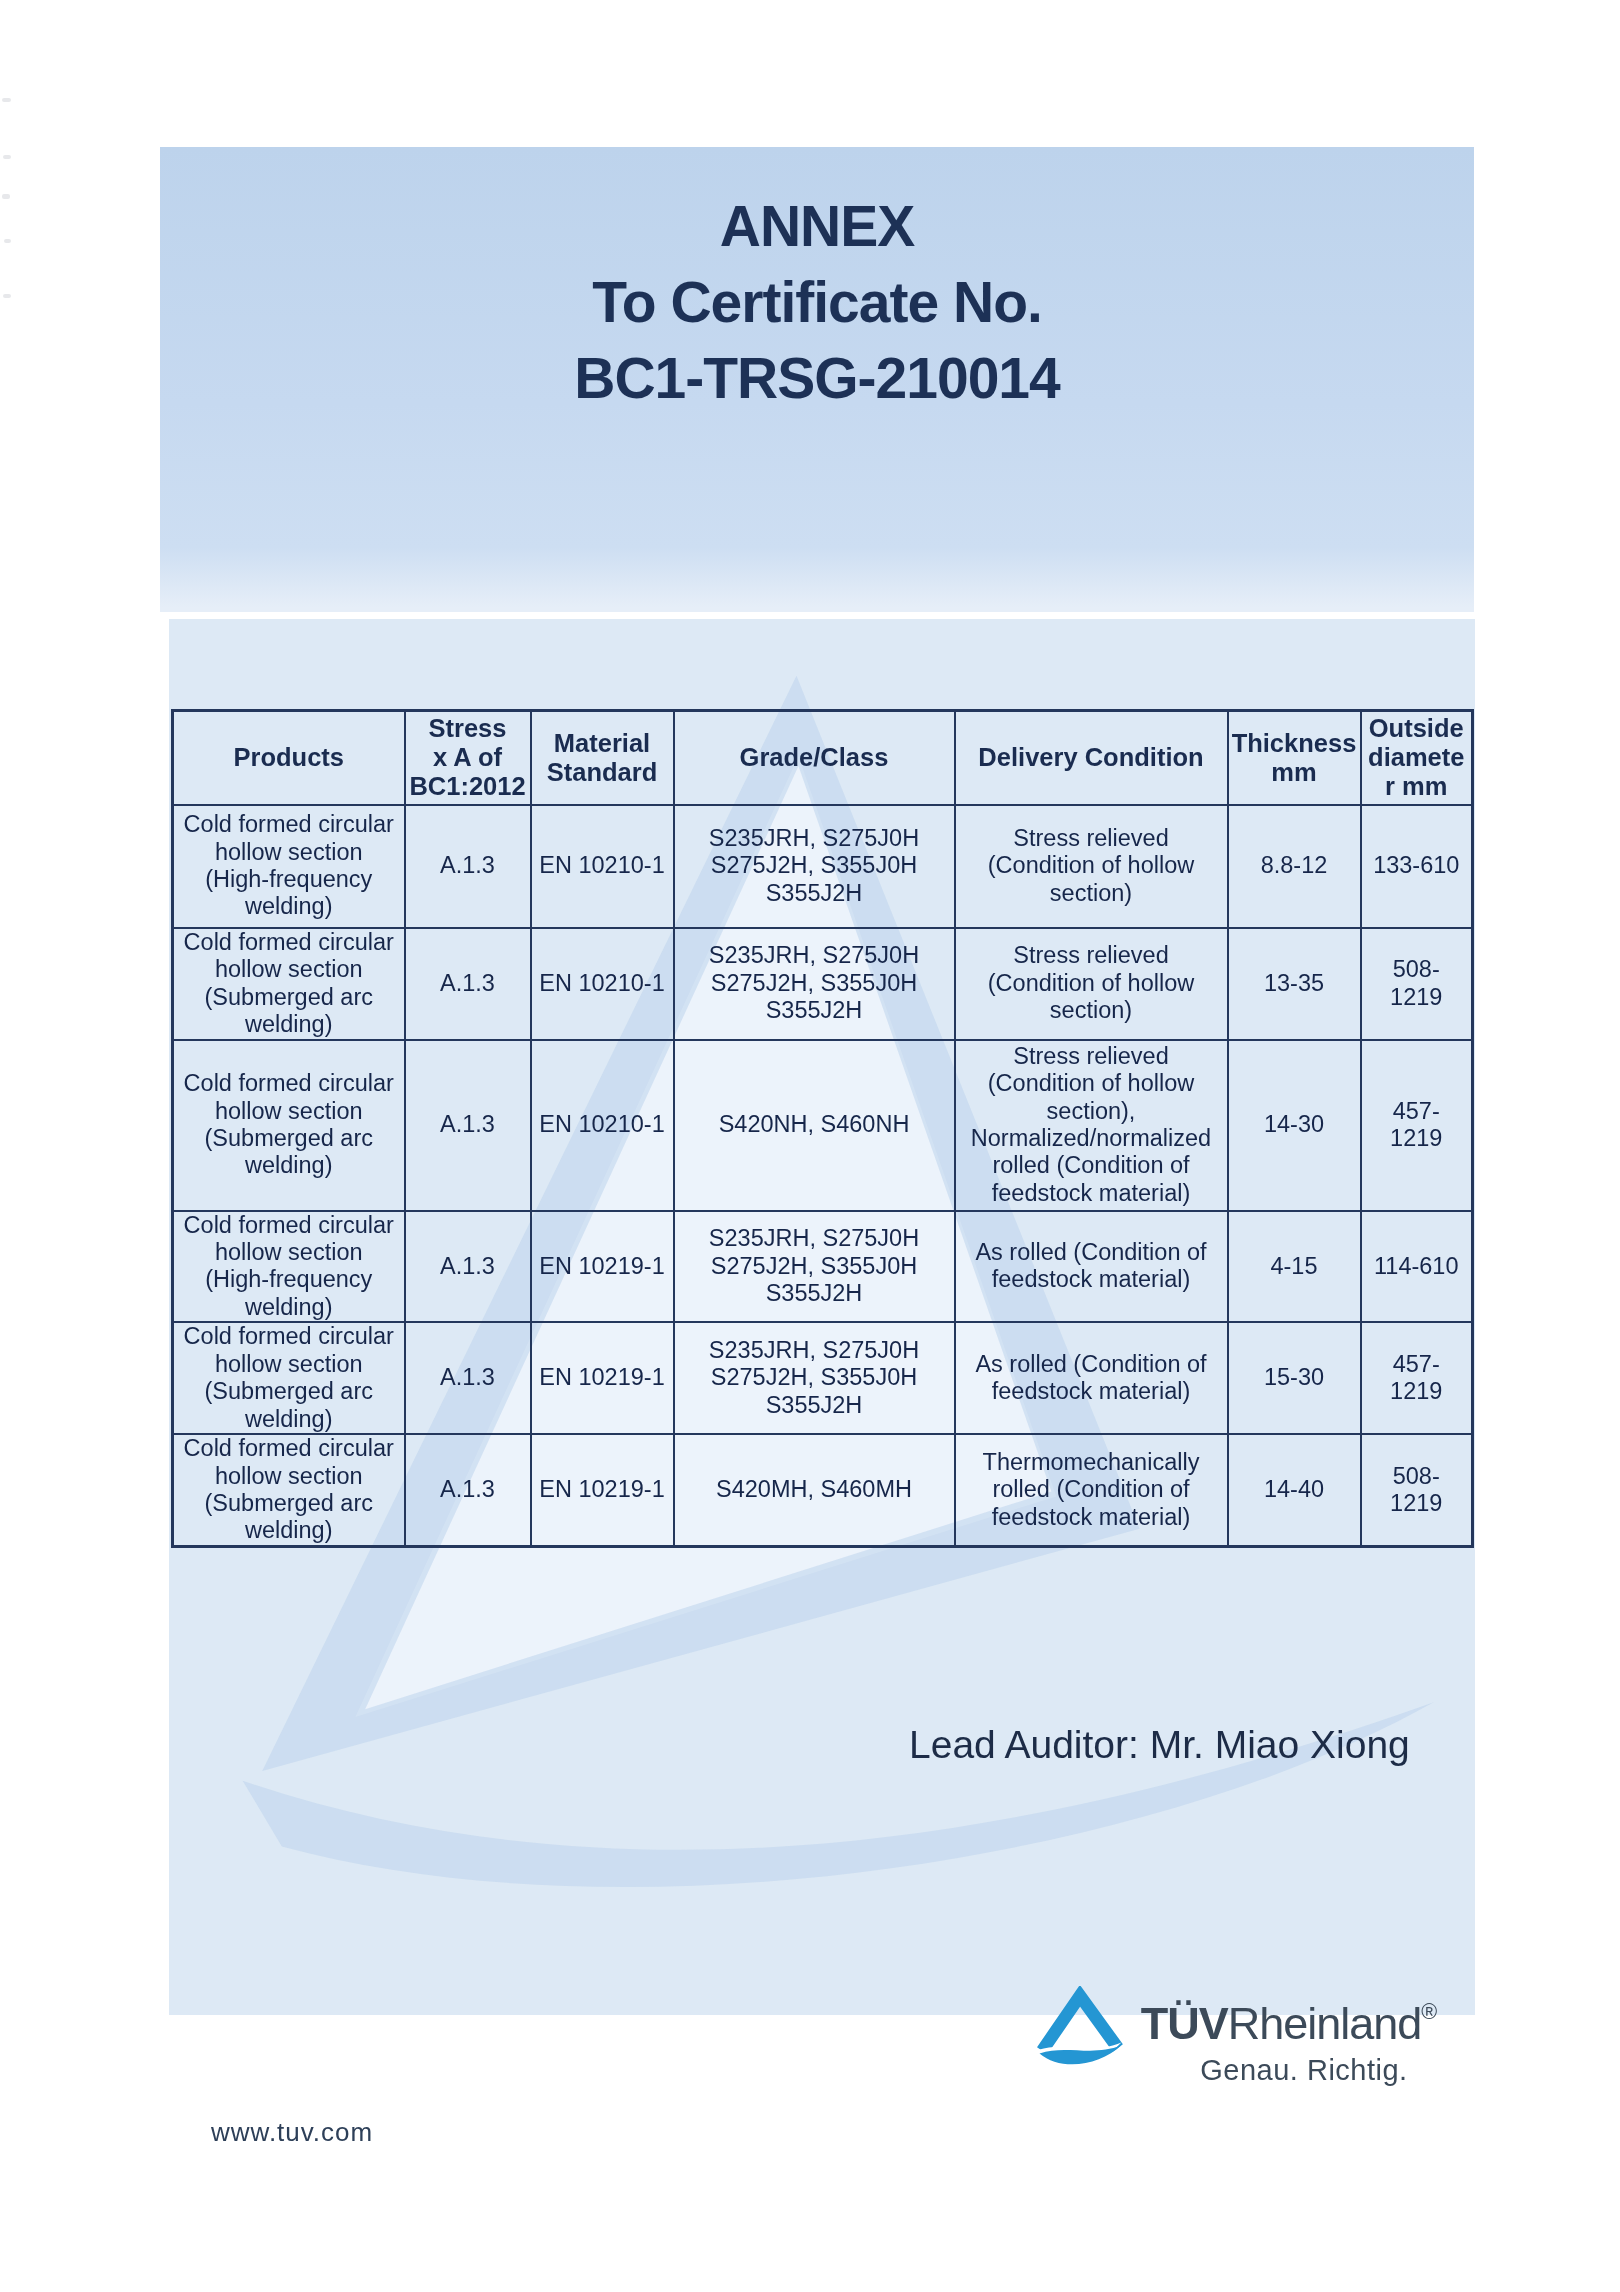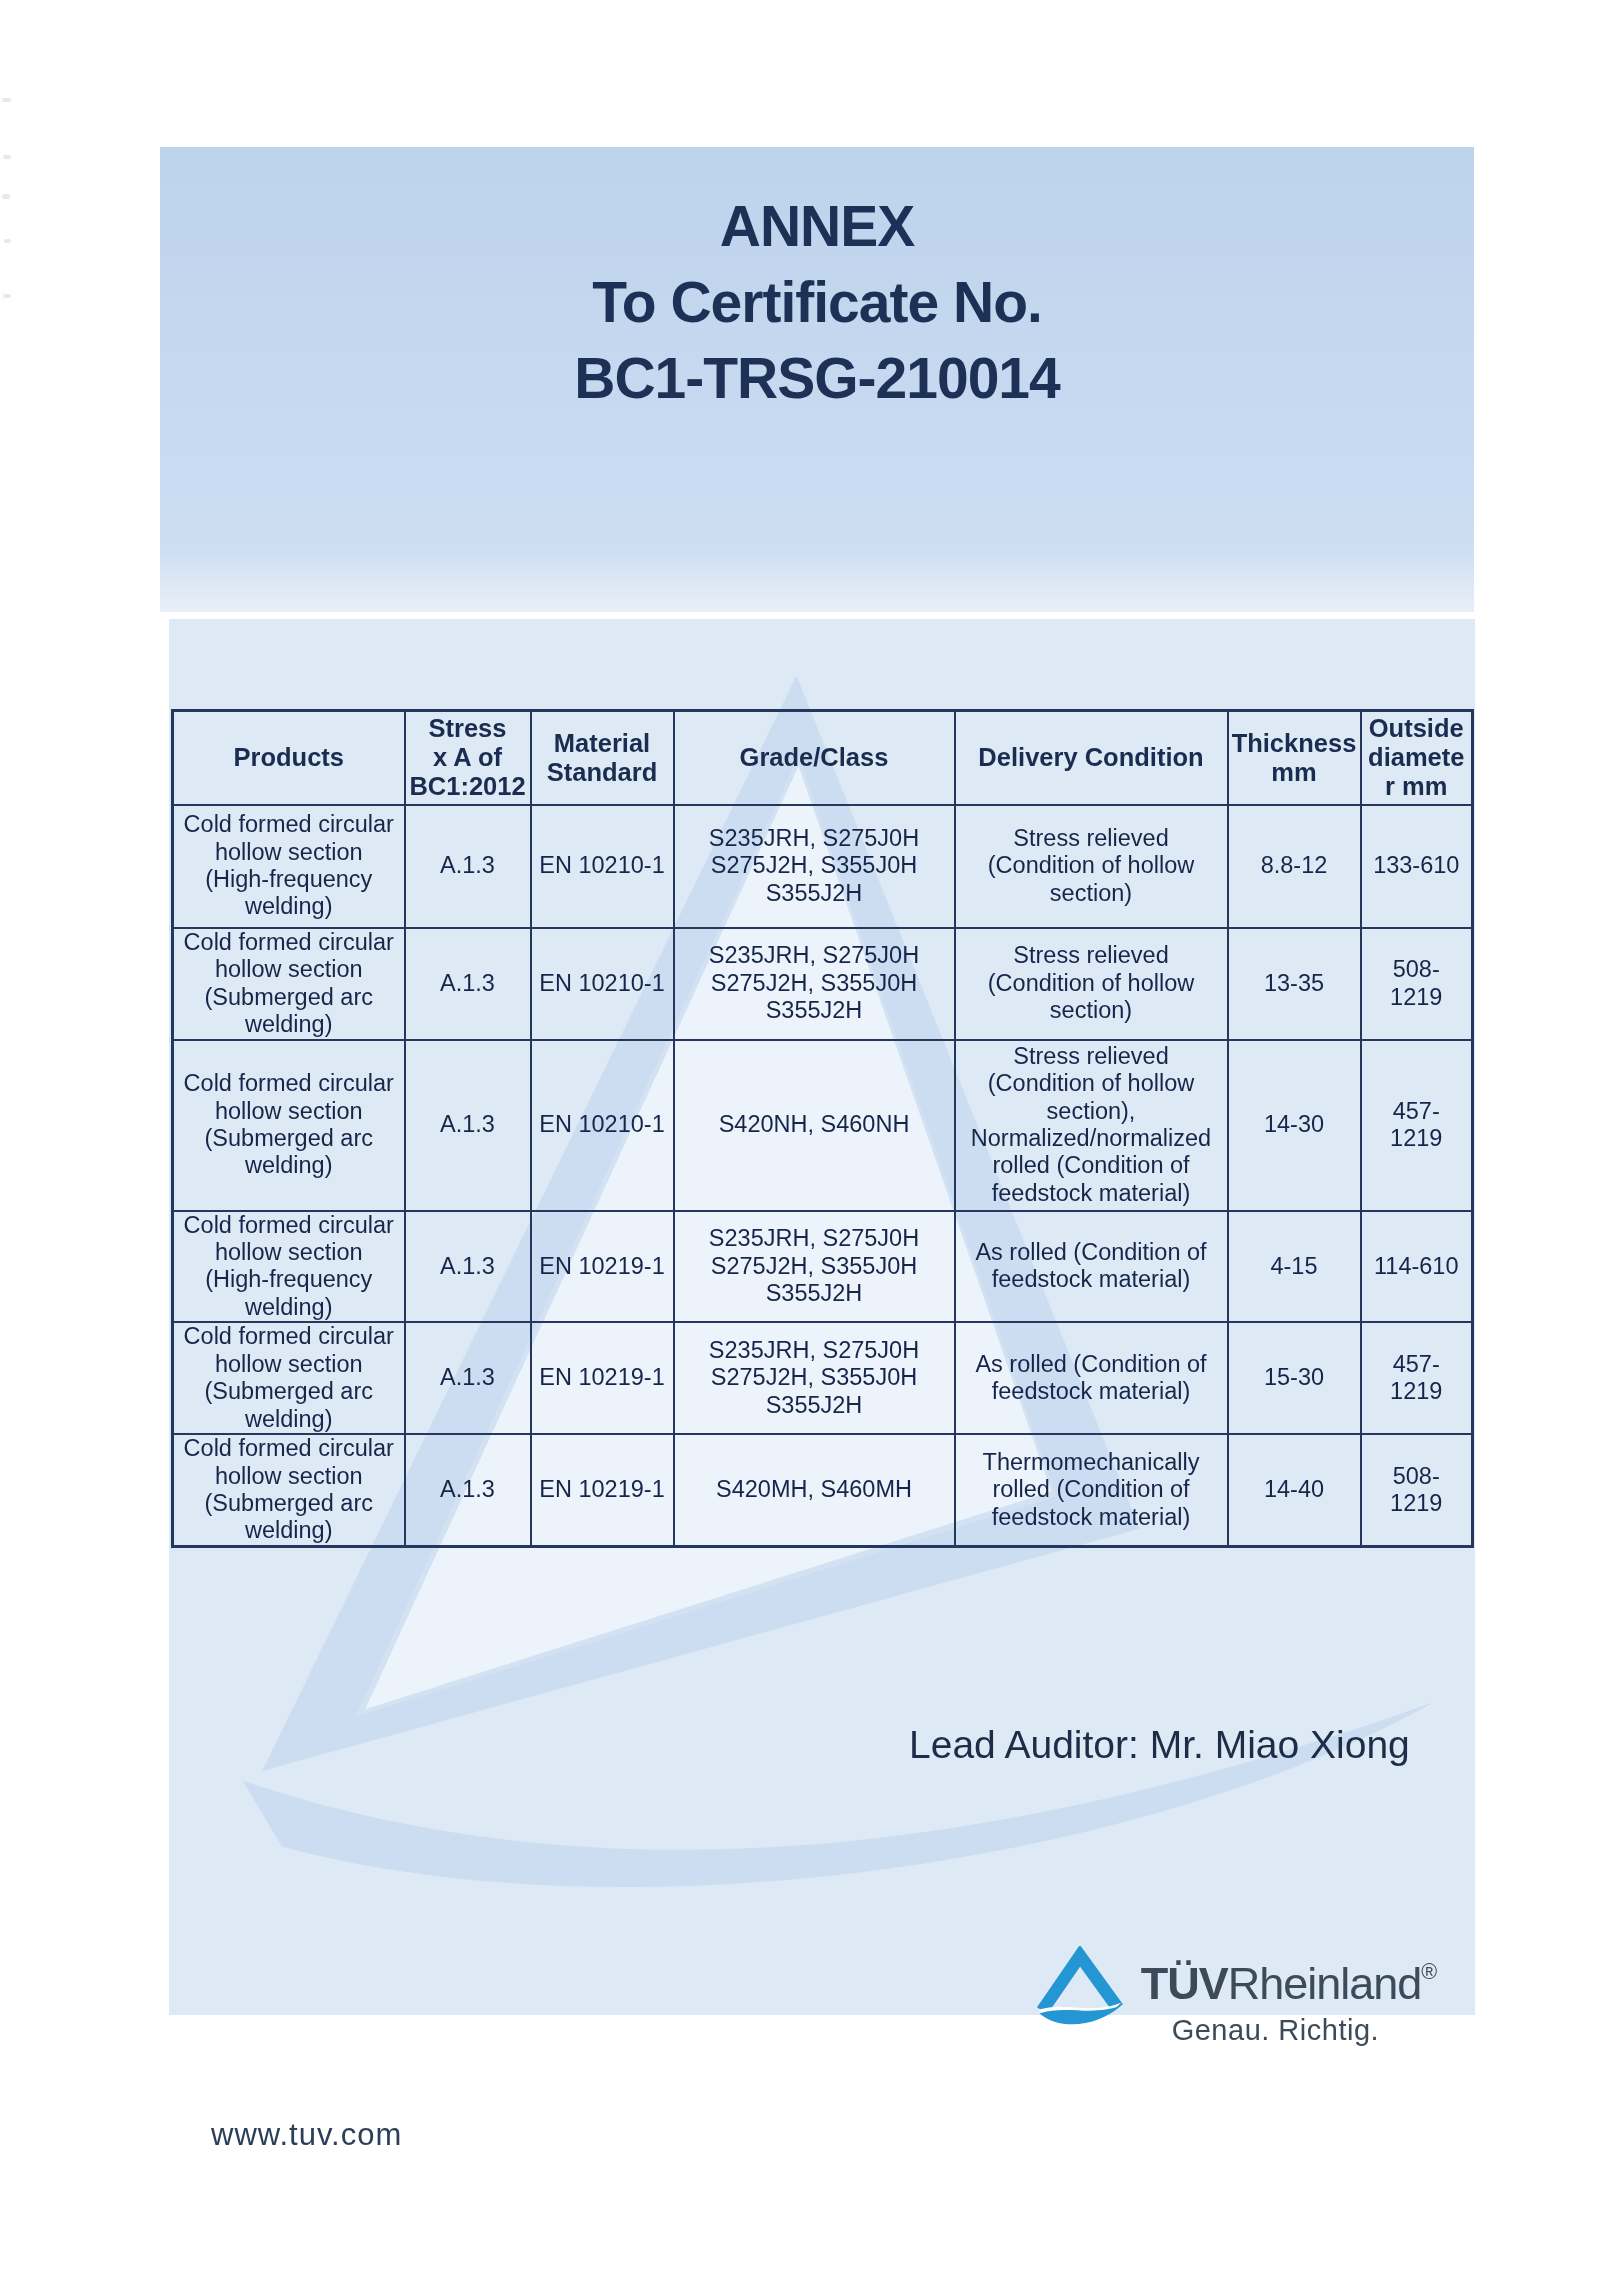--- a/index.html
+++ b/index.html
@@ -51,23 +51,23 @@
   tr.r-6{height:106px;}
 
   .lead-auditor{
     position:absolute;left:740px;top:1104px;z-index:1;
     font-size:39px;color:#1d2c47;white-space:nowrap;
   }
 
   
   .website{
     position:absolute;left:211px;top:2117px;
-    font-size:31px;letter-spacing:1px;color:#2d3f58;
-  }
-  .brand{position:absolute;left:1035px;top:1946px;display:flex;align-items:flex-start;}
+    font-size:26px;letter-spacing:1px;color:#2d3f58;
+  }
+  .brand{position:absolute;left:1035px;top:1986px;display:flex;align-items:flex-start;text-align:center;}
   .brand .mark{width:90px;height:88px;flex:0 0 auto;}
   .brand .words{margin-left:15.7px;}
   .brand-name{
     font-size:45px;color:#3c4a59;line-height:51px;white-space:nowrap;letter-spacing:-1px;
   }
   .brand-name .b{font-weight:bold;}
   .brand-name sup{font-size:21.6px;vertical-align:19.6px;}
   .tagline{font-size:29px;color:#3c4a59;margin-top:5.9px;letter-spacing:0.5px;margin-left:31px;}
 
   

